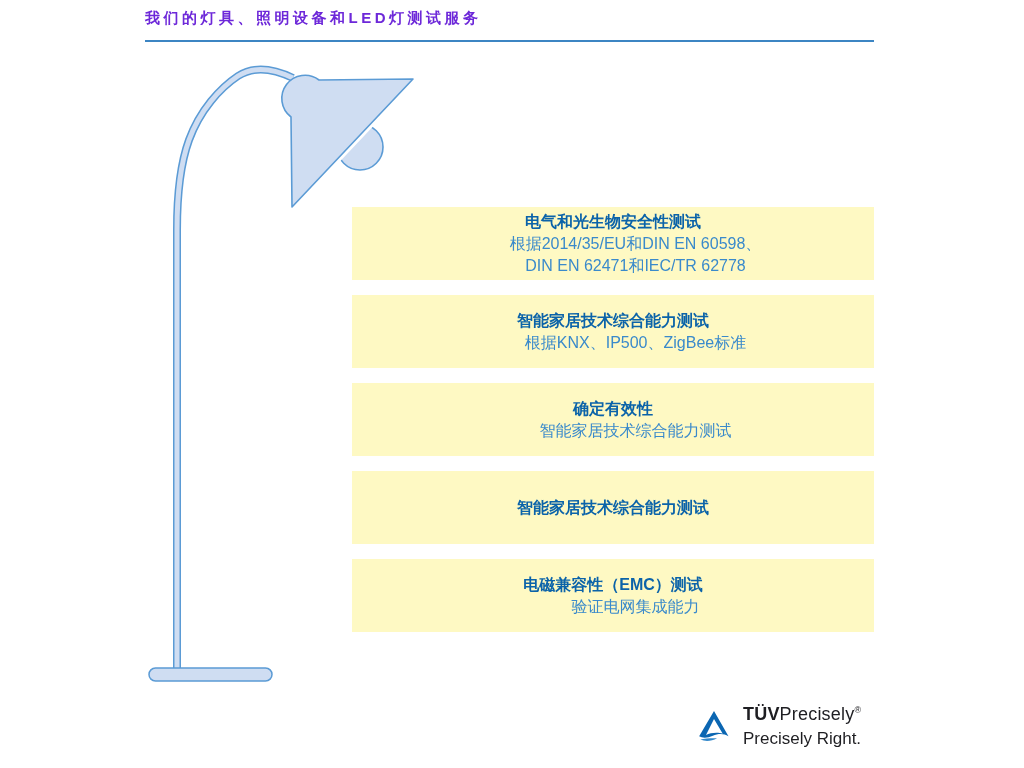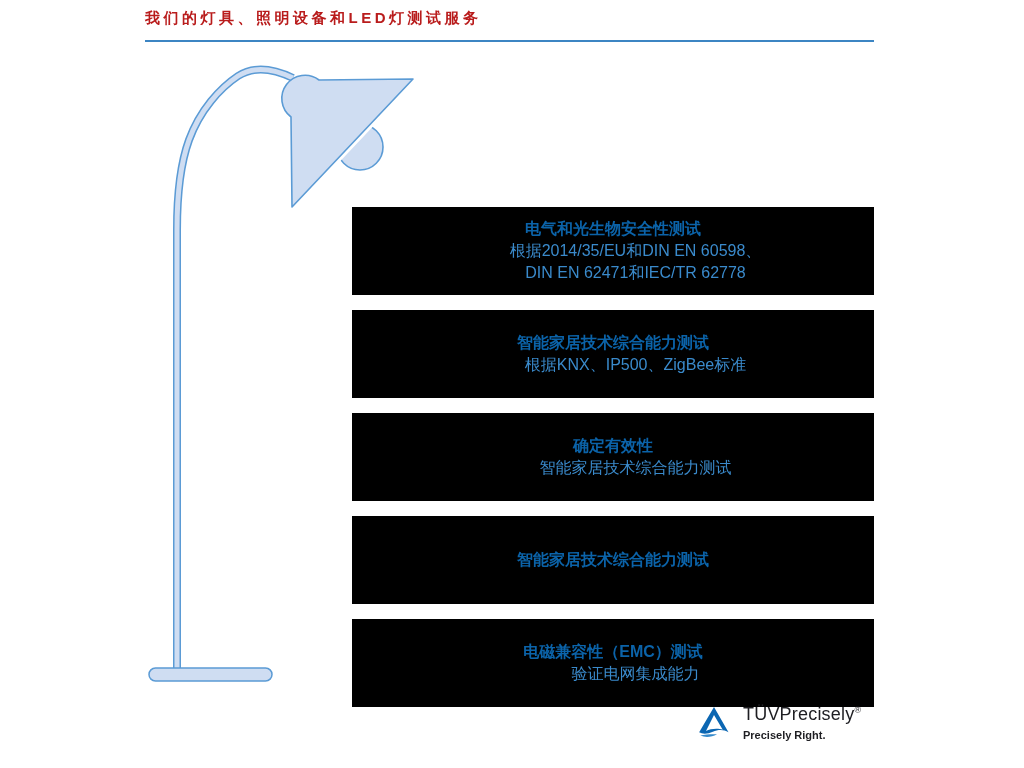--- a/index.html
+++ b/index.html
@@ -13,21 +13,21 @@
     font-family: "Liberation Sans", sans-serif;
   }
   
   .page-title {
     position: absolute;
     left: 145px;
     top: 9px;
     font-size: 15px;
     font-weight: bold;
     letter-spacing: 3.5px;
-    color: #b91c1c;
+    color: #6d28d9;
     white-space: nowrap;
   }
   .title-divider {
     position: absolute;
     left: 145px;
     top: 40px;
     width: 729px;
     height: 2px;
     background: #3c85c3;
   }
@@ -44,22 +44,22 @@
     position: absolute;
     left: 352px;
     top: 207px;
     width: 522px;
     display: flex;
     flex-direction: column;
     gap: 15px;
     z-index: 1;
   }
   .service-box {
-    height: 88px;
-    background: #000000;
+    height: 73px;
+    background: #fef9c3;
     display: flex;
     flex-direction: column;
     align-items: center;
     justify-content: center;
     text-align: center;
   }
   .svc-title {
     font-size: 16px;
     font-weight: bold;
     color: #0b63a9;
@@ -80,26 +80,26 @@
     align-items: center;
     gap: 13px;
     z-index: 1;
   }
   .logo-text .brand {
     font-size: 18px;
     color: #1e1e22;
     letter-spacing: 0.2px;
     white-space: nowrap;
   }
-  .logo-text .brand .b { font-weight: normal; text-align: right; }
+  .logo-text .brand .b { font-weight: bold; text-align: right; }
   .logo-text .brand sup { font-size: 9px; }
   .logo-text .tagline {
     margin-top: 4px;
-    font-size: 11px;
-    font-weight: bold;
+    font-size: 17px;
+    font-weight: normal;
     color: #1e1e22;
   }
 </style>
 </head>
 <body>
 
 <div class="canvas">
 
   <div class="page-title">我们的灯具、照明设备和LED灯测试服务</div>
   <div class="title-divider"></div>

